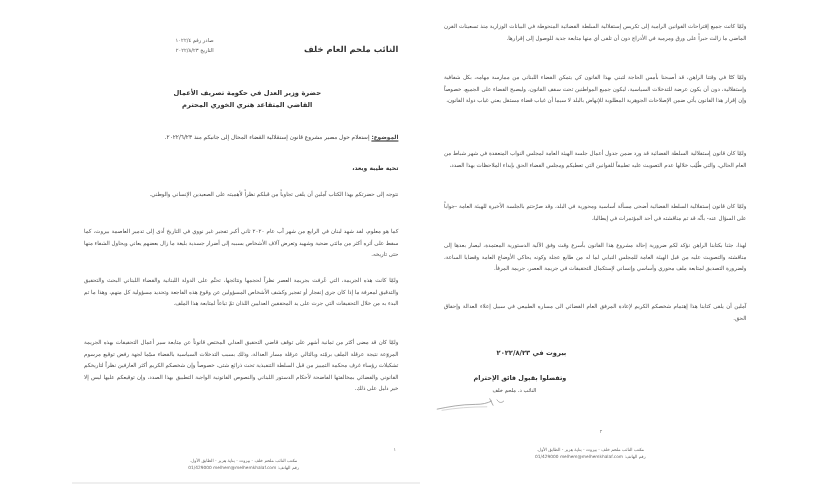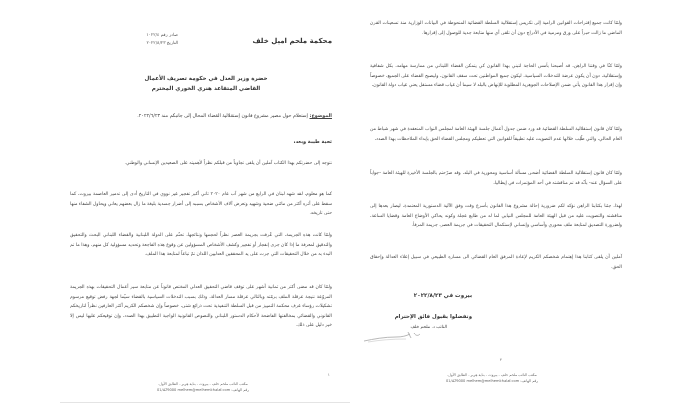--- a/index.html
+++ b/index.html
@@ -70,21 +70,21 @@
     font-size: 4.4px; color: #444;
   }
   .signature {
     position: absolute; left: 0px; top: 328px; width: 70px; height: 16px;
   }
 </style>
 </head>
 <body>
 
 <div class="page page-left">
-  <div class="hdr-name">محكمة ملحم اميل خلف</div>
+  <div class="hdr-name">النائب ملحم العام خلف</div>
 
   <div class="ref-block">
     <div>
       <span>صادر رقم</span>
       <span>١٠٢٢/٤</span>
     </div>
     <div>
       <span>التاريخ</span>
       <span>٢٠٢٢/٨/٢٣</span>
     </div>

